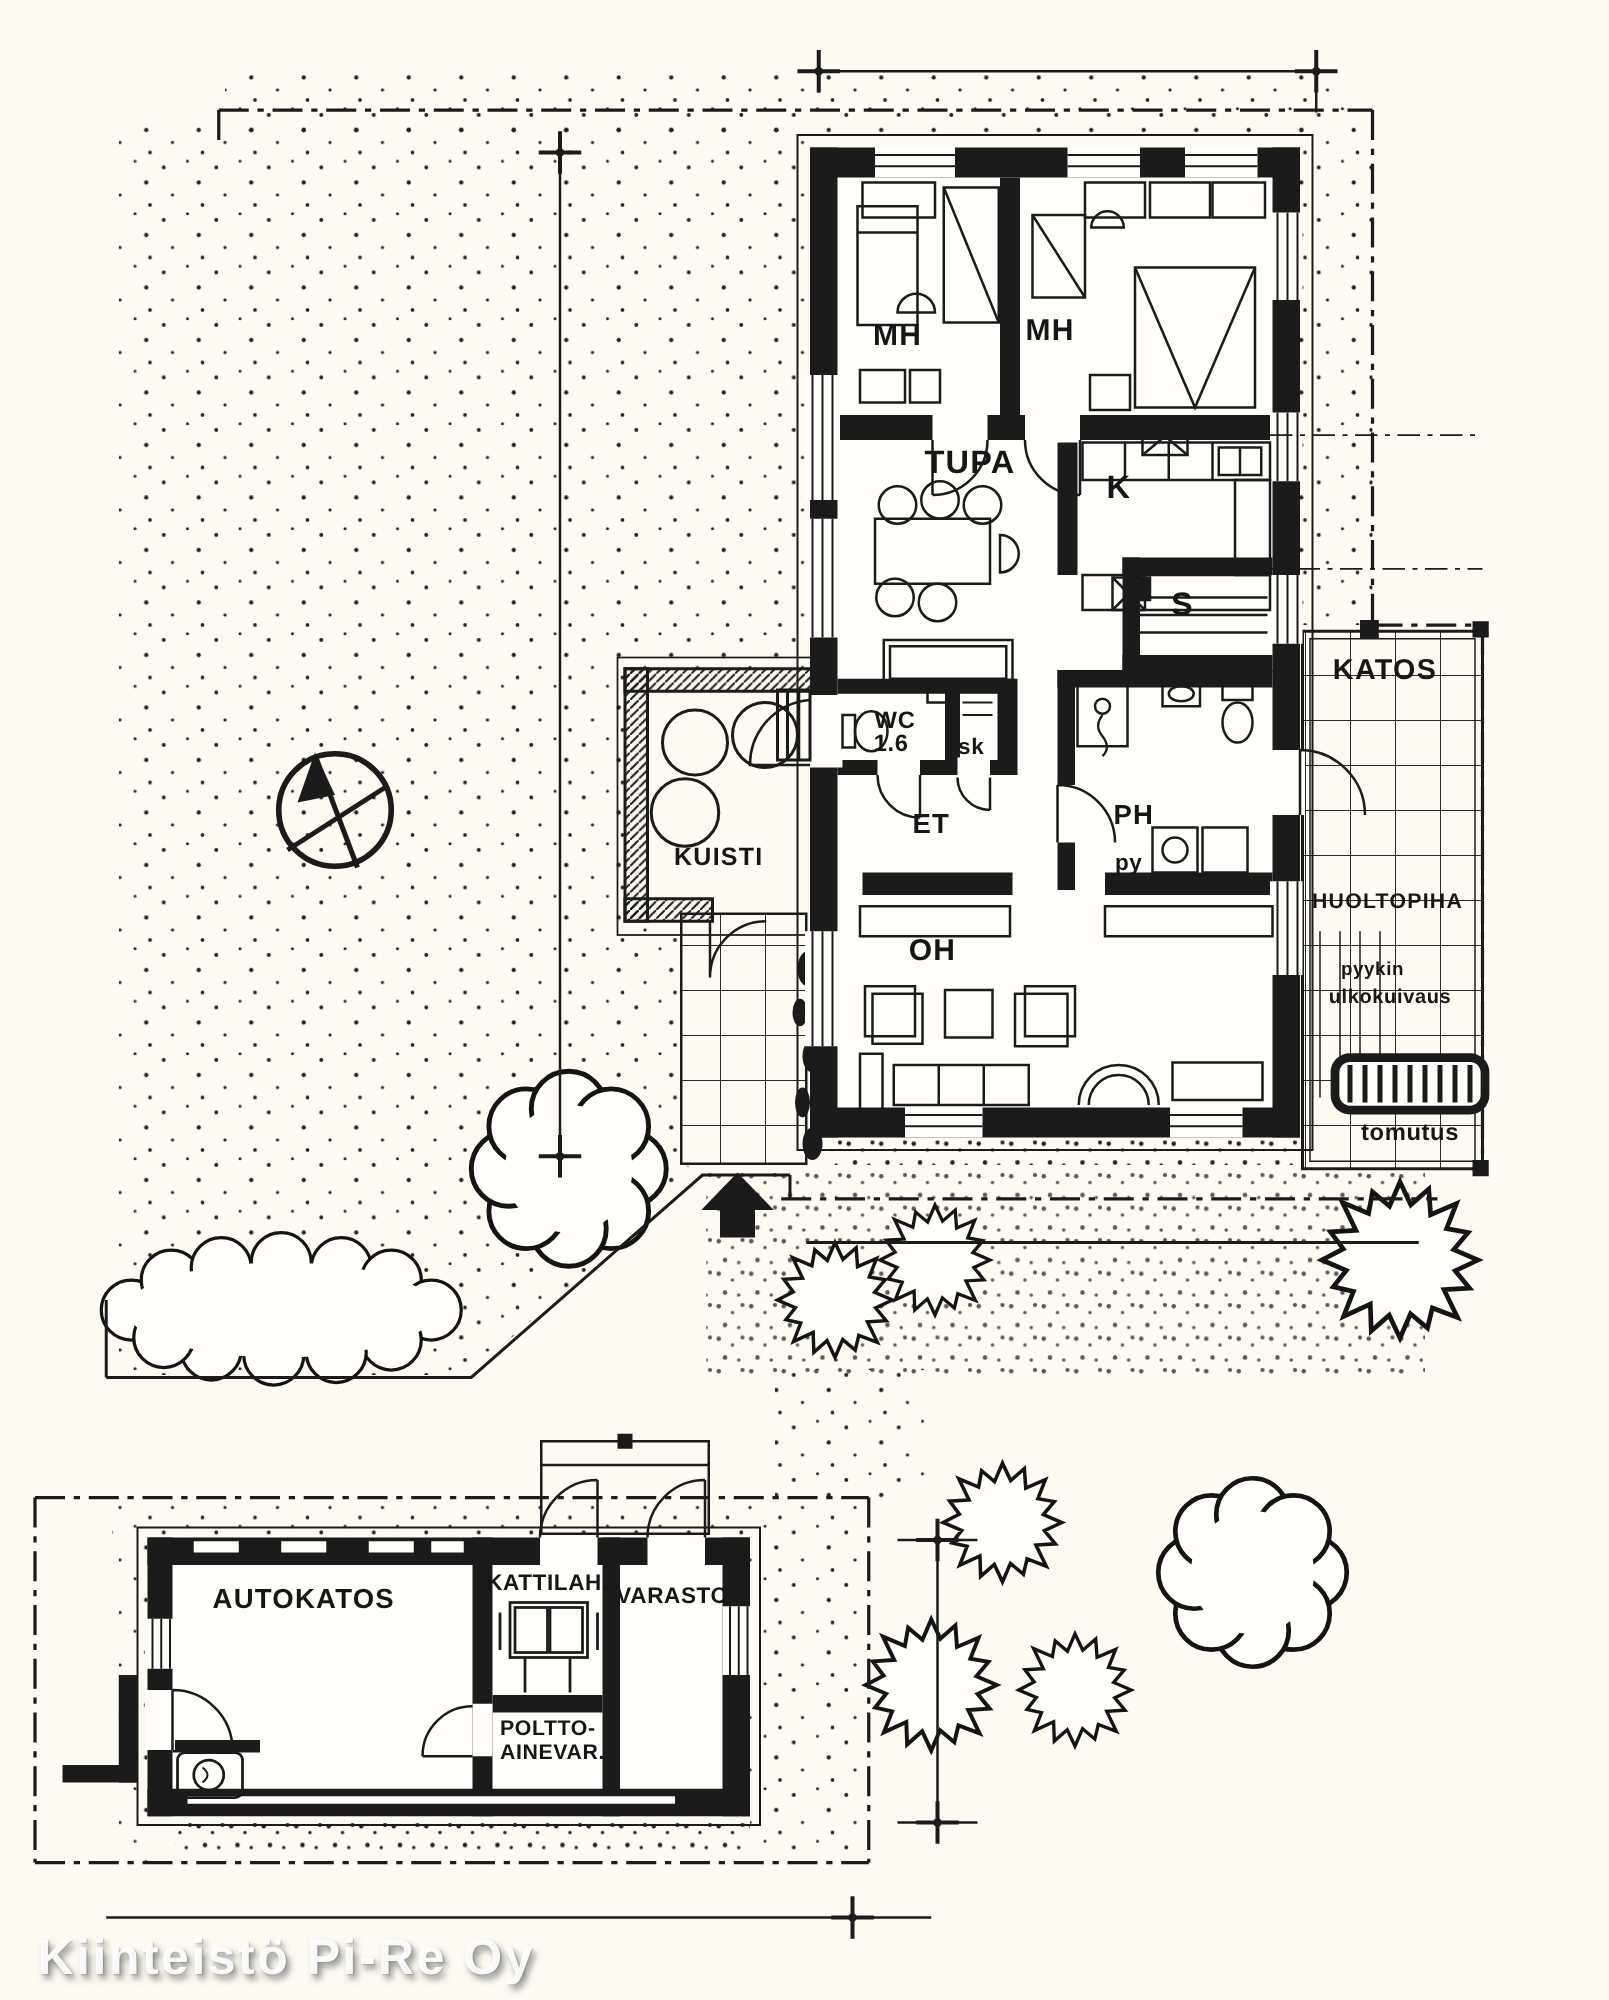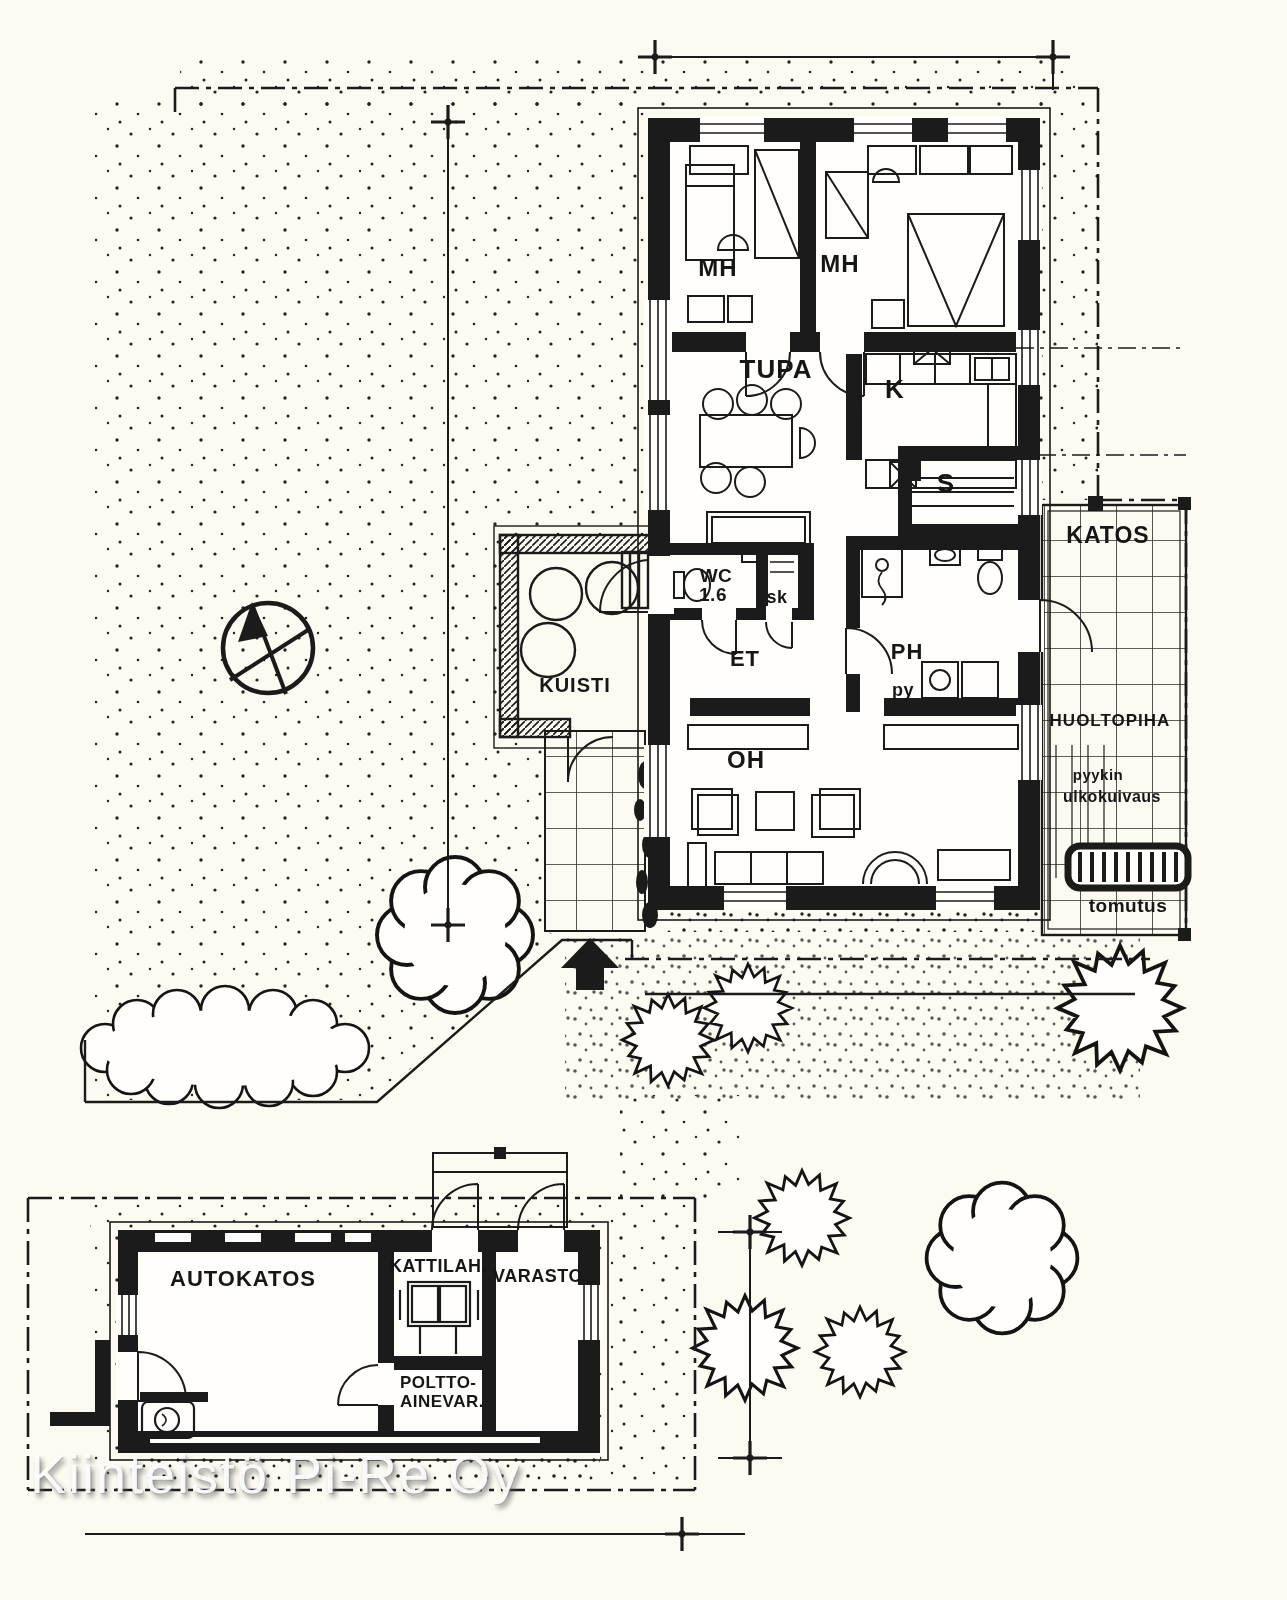--- a/index.html
+++ b/index.html
@@ -2,22 +2,22 @@
 <html><head>
 <meta charset="utf-8">
 <style>
   html,body{margin:0;padding:0;background:#e8e4da;}
   .stage{position:relative;width:1287px;height:1600px;background:#fcfaf1;overflow:hidden;
          font-family:"Liberation Sans",sans-serif;}
   svg{position:absolute;left:0;top:0;}
   .lbl{font-family:"Liberation Sans",sans-serif;font-weight:bold;fill:#161616;letter-spacing:1px;}
   .lbl-sm{font-family:"Liberation Sans",sans-serif;font-weight:bold;fill:#161616;letter-spacing:.5px;}
   #watermark{
-    position:absolute;left:30px;top:1443px;width:900px;
-    font-size:54px;font-weight:400;color:rgba(255,255,255,.93);
+    position:absolute;left:30px;top:1544px;width:900px;
+    font-size:40px;font-weight:700;color:rgba(255,255,255,.93);
     text-shadow:3px 4px 5px rgba(90,90,90,.65), 1px 1px 1px rgba(120,120,120,.4);
     letter-spacing:2px;white-space:nowrap;pointer-events:none;}
 </style>
 </head>
 <body>
 
 <div class="stage">
 <svg width="1287" height="1600" viewBox="0 0 1287 1600">
   <defs>
     <pattern id="dots1" width="42" height="42" patternUnits="userSpaceOnUse">

